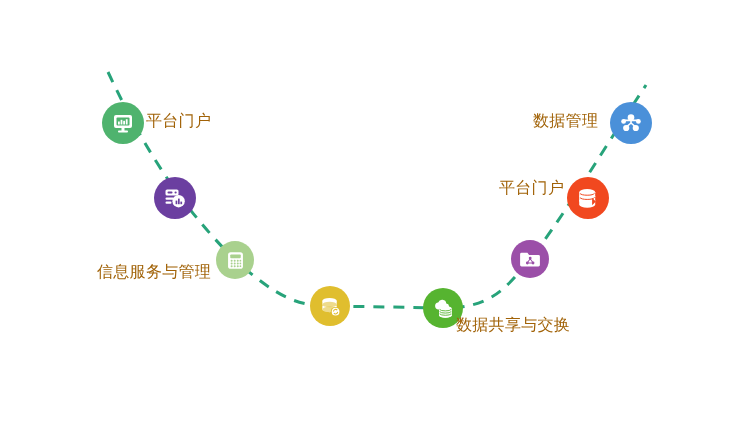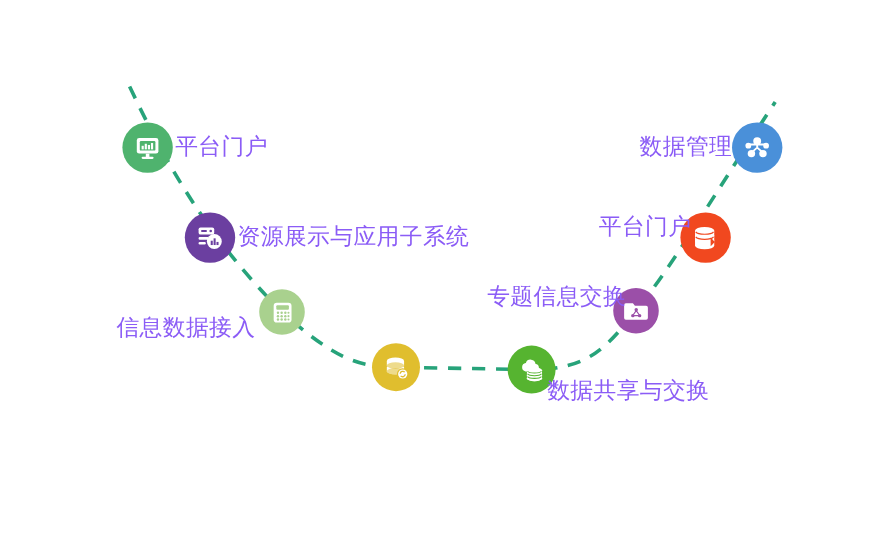--- a/index.html
+++ b/index.html
@@ -30,22 +30,22 @@
     display: flex;
     align-items: center;
     justify-content: center;
     box-sizing: border-box;
   }
   .node svg {
     display: block;
   }
   .node-label {
     position: absolute;
-    font-size: 19px;
-    color: #8b5cf6;
+    font-size: 16px;
+    color: #a16207;
     white-space: nowrap;
     line-height: 1;
     letter-spacing: 0.3px;
   }
   .label-right { text-align: left; }
   .label-left  { text-align: right; }
 </style>
 </head>
 <body>
 
@@ -79,21 +79,20 @@
         <circle cx="12.6" cy="6.5" r="1.1" fill="#6b3fa0"></circle>
         <rect x="2.5" y="11.6" width="8.5" height="2.1" rx="1" fill="#ffffff"></rect>
         <rect x="2.5" y="15.6" width="6" height="2.1" rx="1" fill="#ffffff"></rect>
         <circle cx="15.6" cy="15.2" r="6.2" fill="#ffffff"></circle>
         <rect x="12.6" y="14.6" width="1.7" height="3.6" fill="#6b3fa0"></rect>
         <rect x="15" y="12.6" width="1.7" height="5.6" fill="#6b3fa0"></rect>
         <rect x="17.4" y="15.6" width="1.7" height="2.6" fill="#6b3fa0"></rect>
       </svg>
     </span>
   </div>
-  <div class="node-label label-right" style="left: 198px; top: 188px; right: auto;">资源展示与应用子系统</div>
 
   <div class="node" style="left:216px; top:241px; width:38px; height:38px; background:#a9d18e;">
     <span>
       <svg width="21" height="21" viewBox="0 0 24 24">
         <rect x="3.5" y="2.5" width="17" height="19" rx="3" fill="#ffffff"></rect>
         <rect x="6" y="5" width="12" height="4.4" rx="1" fill="#a9d18e"></rect>
         <g fill="#a9d18e">
           <circle cx="7.6" cy="12.2" r="1.15"></circle>
           <circle cx="11.1" cy="12.2" r="1.15"></circle>
           <circle cx="14.6" cy="12.2" r="1.15"></circle>
@@ -103,21 +102,21 @@
           <circle cx="14.6" cy="15.4" r="1.15"></circle>
           <circle cx="17.6" cy="15.4" r="1.0"></circle>
           <circle cx="7.6" cy="18.5" r="1.15"></circle>
           <circle cx="11.1" cy="18.5" r="1.15"></circle>
           <circle cx="14.6" cy="18.5" r="1.15"></circle>
           <circle cx="17.6" cy="18.5" r="1.0"></circle>
         </g>
       </svg>
     </span>
   </div>
-  <div class="node-label label-left" style="left:97px; top:264px;">信息数据接入</div>
+  <div class="node-label label-left" style="left:97px; top:264px;">信息服务与管理</div>
 
   <div class="node" style="left:310px; top:286px; width:40px; height:40px; background:#e0be2e;">
     <span>
       <svg width="23" height="23" viewBox="0 0 24 24">
         <ellipse cx="11" cy="6" rx="7.5" ry="2.9" fill="#ffffff"></ellipse>
         <path d="M3.5 6 v4 a7.5 2.9 0 0 0 15 0 V6z" fill="#ffffff"></path>
         <path d="M3.5 11 v4 a7.5 2.9 0 0 0 15 0 v-4z" fill="#ffffff"></path>
         <ellipse cx="11" cy="10" rx="7.5" ry="2.9" fill="#e0be2e" opacity="0.55"></ellipse>
         <ellipse cx="11" cy="15" rx="7.5" ry="2.9" fill="#e0be2e" opacity="0.55"></ellipse>
         <circle cx="17.3" cy="17.4" r="5" fill="#e0be2e"></circle>
@@ -151,21 +150,20 @@
     <span>
       <svg width="22" height="22" viewBox="0 0 24 24">
         <path d="M2.8 5.2h6.4l1.8 2.3h10.2a1.6 1.6 0 0 1 1.6 1.6v9.4a1.6 1.6 0 0 1-1.6 1.6H2.8A1.6 1.6 0 0 1 1.2 18.5V6.8a1.6 1.6 0 0 1 1.6-1.6z" fill="#ffffff"></path>
         <circle cx="12.2" cy="11.0" r="1.55" fill="#9b4fa8"></circle>
         <circle cx="9.1" cy="16.4" r="1.55" fill="#9b4fa8"></circle>
         <circle cx="15.3" cy="16.4" r="1.55" fill="#9b4fa8"></circle>
         <path d="M12.2 11.8 L9.5 15.6 M12.2 11.8 L14.9 15.6 M10.2 16.4 h4.0" stroke="#9b4fa8" stroke-width="1.1" fill="none"></path>
       </svg>
     </span>
   </div>
-  <div class="node-label label-left" style="left:406px; top:238px;">专题信息交换</div>
 
   <div class="node" style="left:567px; top:177px; width:42px; height:42px; background:#f1481f;">
     <span>
       <svg width="24" height="24" viewBox="0 0 24 24">
         <ellipse cx="11.2" cy="6.2" rx="8" ry="3.1" fill="#ffffff"></ellipse>
         <path d="M3.2 6.2v4.2a8 3.1 0 0 0 16 0V6.2z" fill="#ffffff"></path>
         <ellipse cx="11.2" cy="10.4" rx="8" ry="3.1" fill="#ffffff"></ellipse>
         <path d="M3.2 10.4v4.2a8 3.1 0 0 0 16 0v-4.2z" fill="#ffffff"></path>
         <ellipse cx="11.2" cy="14.6" rx="8" ry="3.1" fill="#ffffff"></ellipse>
         <path d="M3.2 14.6v4.0a8 3.1 0 0 0 16 0v-4.0z" fill="#ffffff"></path>

